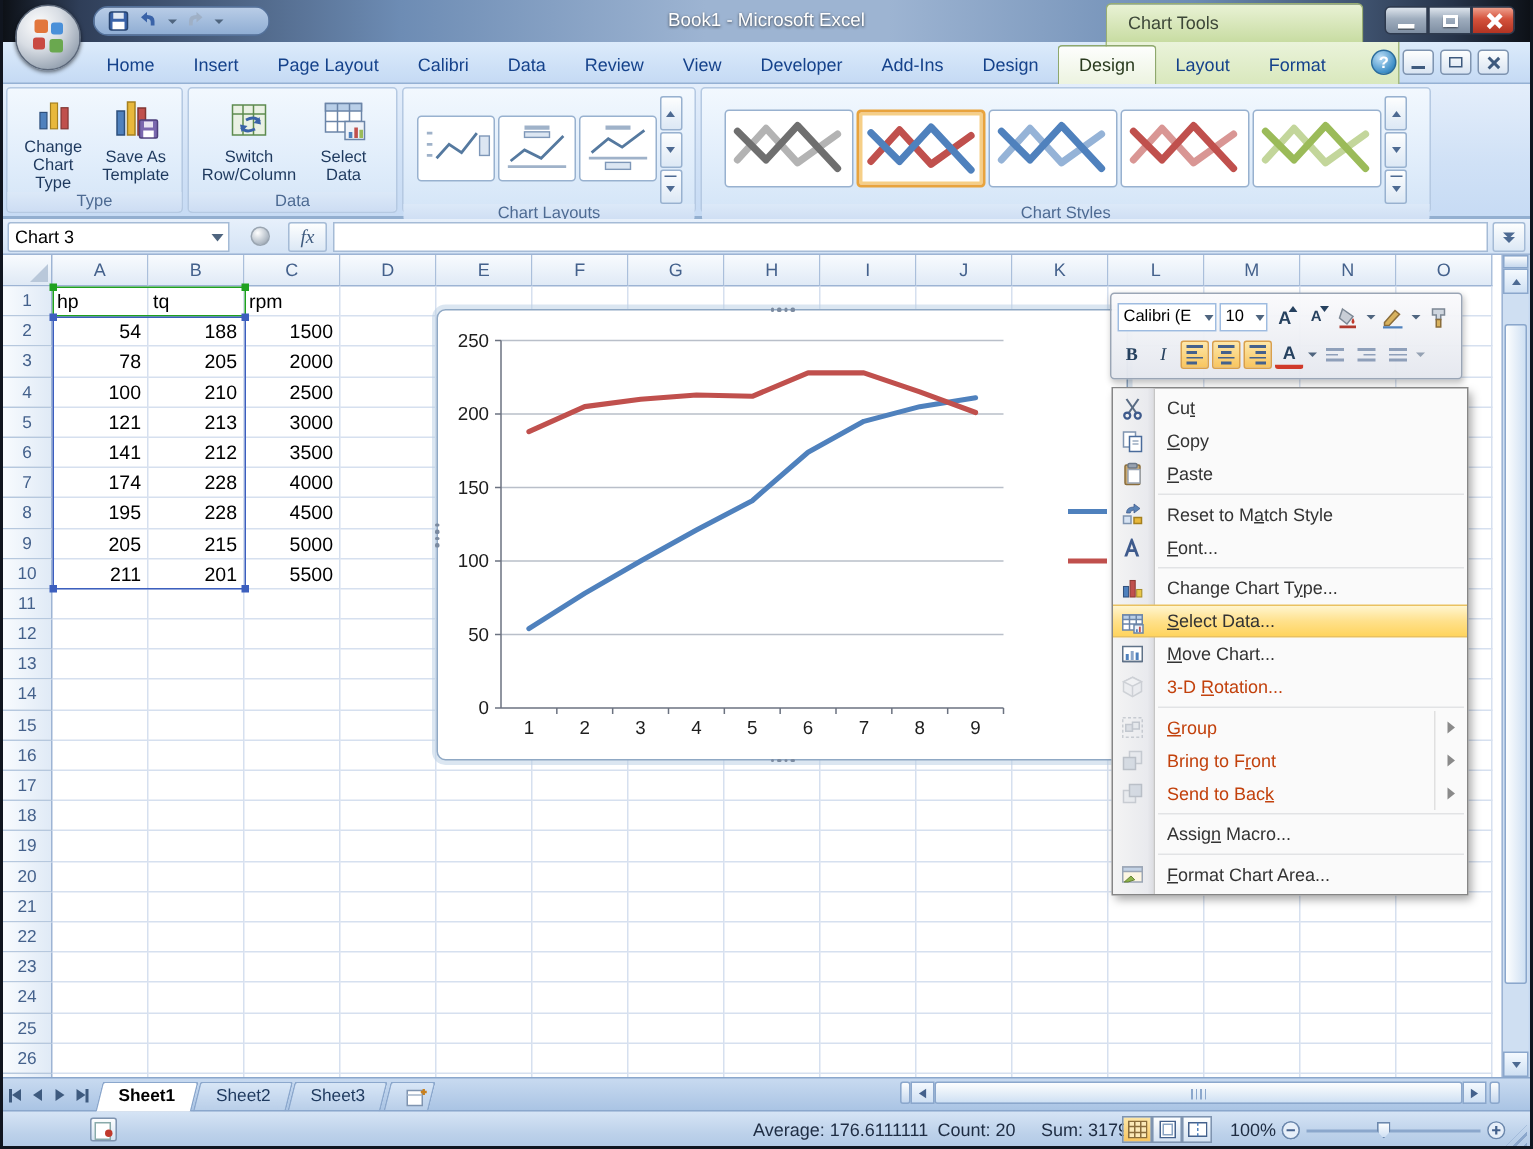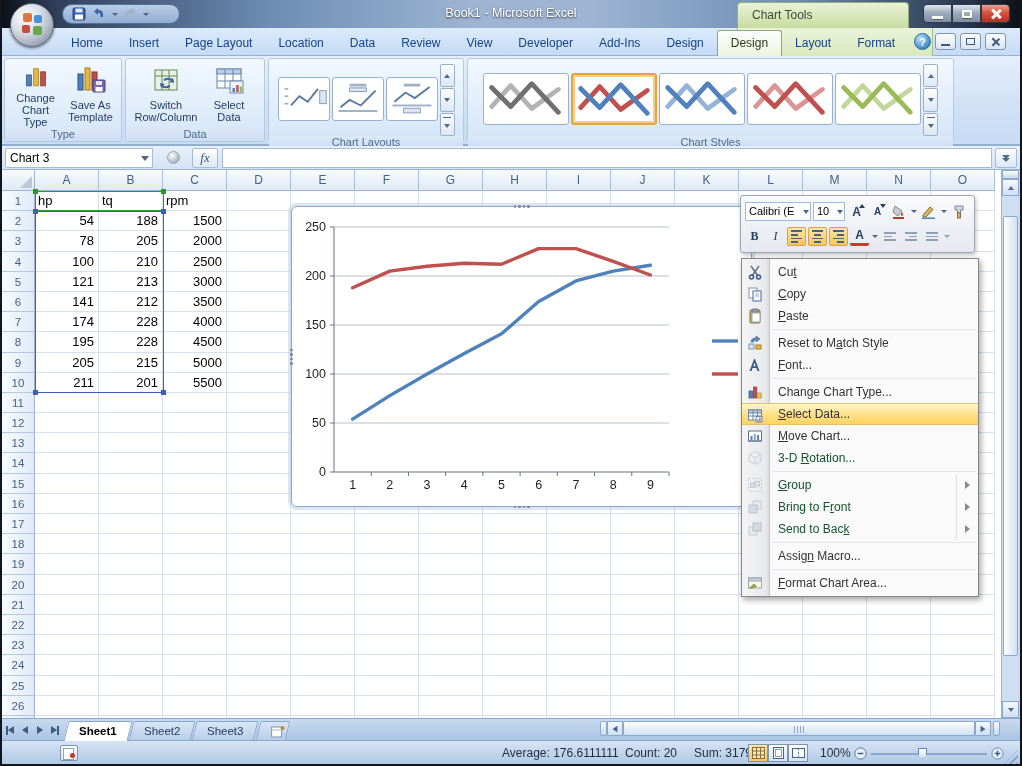--- a/index.html
+++ b/index.html
@@ -143,21 +143,21 @@
 
   
   #ctxmenu { position:absolute; left:739px; top:258px; width:238px; z-index:30; background:#fafafa;
     border:1px solid #868686; box-shadow:2px 3px 6px rgba(0,0,0,.35); padding:2px 0; }
   #ctxmenu::before { content:""; position:absolute; left:0; top:0; bottom:0; width:27px;
     background:linear-gradient(90deg,#f4f4f4,#e9eaee 85%,#dcdde2); border-right:1px solid #c5c5c5; }
   .mi { position:relative; height:22px; display:flex; align-items:center; font-size:12px; color:#333; padding-left:36px; }
   .mi .micon { position:absolute; left:5px; top:3px; width:16px; height:16px; }
   .mi .arrow-cell { position:absolute; right:0; top:0; bottom:0; width:22px; display:flex; align-items:center; justify-content:center; border-left:1px solid #e0e0e0; }
   .mi .sub-arrow { width:0; height:0; border-top:4px solid transparent; border-bottom:4px solid transparent; border-left:5px solid #8a8a8a; }
-  .mi.disabled { color:#14532d; }
+  .mi.disabled { color:#c2410c; }
   .mi.hl { background:linear-gradient(#fff5cf,#ffe18c 50%,#ffd45e); border-top:1px solid #e9c161; border-bottom:1px solid #e9c161; height:22px; }
   .msep { height:1px; background:#e2e3e5; margin:2px 2px 2px 30px; }
 
   
   #tabstrip { position:absolute; left:0; top:718px; width:100%; height:22px; background:linear-gradient(#c8daf0,#aac4e4); border-top:1px solid #8ba7cc; display:flex; align-items:flex-start; }
   .nav-btn { width:15px; height:18px; margin-top:2px; display:flex; align-items:center; justify-content:center; position:relative; }
   .tri-l { width:0; height:0; border-top:4.5px solid transparent; border-bottom:4.5px solid transparent; border-right:6px solid #3e5a7e; }
   .tri-r { width:0; height:0; border-top:4.5px solid transparent; border-bottom:4.5px solid transparent; border-left:6px solid #3e5a7e; }
   .nav-bar { width:2px; height:9px; background:#3e5a7e; }
   .sheettab { height:20px; margin-top:2px; padding:3px 12px 0; font-size:11.5px; color:#1e395e;
@@ -243,21 +243,21 @@
       <rect x="22" y="22" width="9" height="9" rx="2" fill="#6aa84f"></rect>
     </svg>
   </div>
 
   <div id="tabrow">
     <div id="ctx-strip"></div>
     <div id="ribbon-tabs">
         <div class="rtab">Home</div>
         <div class="rtab">Insert</div>
         <div class="rtab">Page Layout</div>
-        <div class="rtab">Location</div>
+        <div class="rtab">Calibri</div>
         <div class="rtab">Data</div>
         <div class="rtab">Review</div>
         <div class="rtab">View</div>
         <div class="rtab">Developer</div>
         <div class="rtab">Add-Ins</div>
         <div class="rtab">Design</div>
         <div class="rtab active">Design</div>
         <div class="rtab">Layout</div>
         <div class="rtab">Format</div>
       </div>

